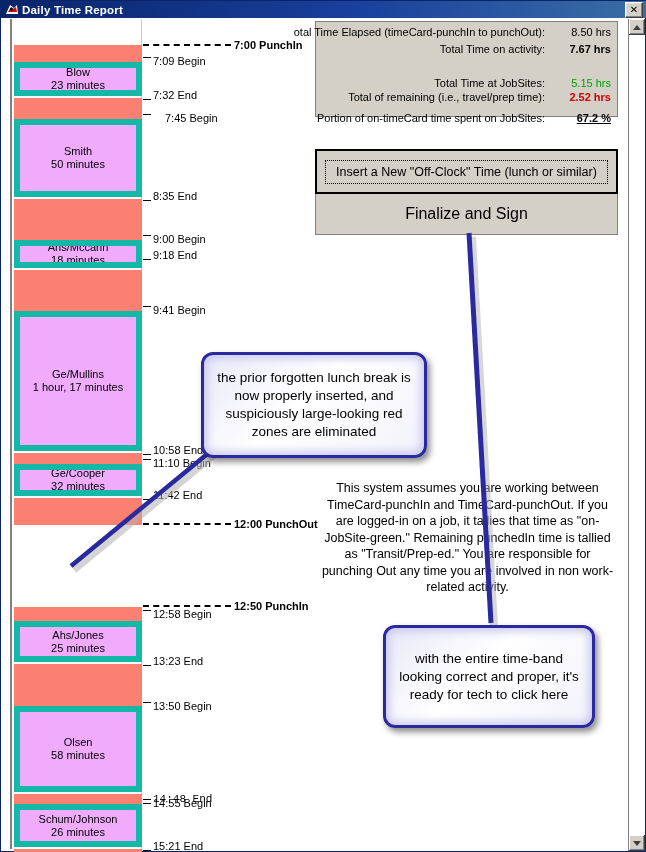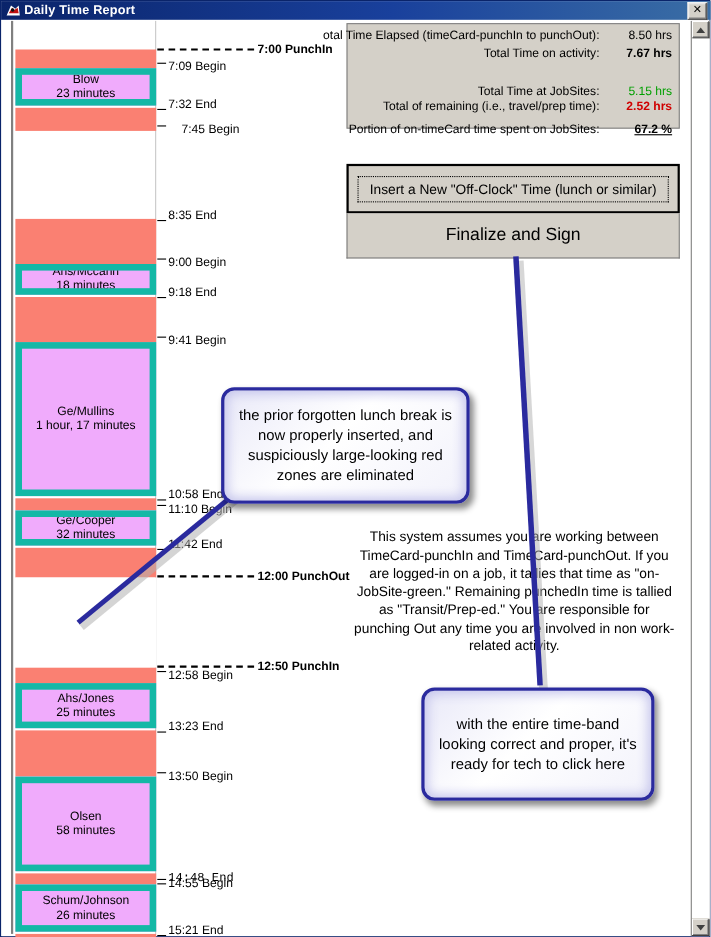--- a/index.html
+++ b/index.html
@@ -125,20 +125,24 @@
 
   <div class="client">
 
     <div class="band" id="band">
         <div class="seg red" style="top: 26px; height: 17px;"></div>
         <div class="seg green" style="top: 43px; height: 34px;">
           <div class="seg-name">Blow</div>
           <div class="seg-dur">23 minutes</div>
         </div>
         <div class="seg red" style="top: 79px; height: 21px;"></div>
+        <div class="seg green" style="top: 100px; height: 78px;">
+          <div class="seg-name">Smith</div>
+          <div class="seg-dur">50 minutes</div>
+        </div>
         <div class="seg red" style="top: 180px; height: 41px;"></div>
         <div class="seg green" style="top: 221px; height: 28px;">
           <div class="seg-name">Ahs/Mccann</div>
           <div class="seg-dur">18 minutes</div>
         </div>
         <div class="seg red" style="top: 251px; height: 41px;"></div>
         <div class="seg green" style="top: 292px; height: 140px;">
           <div class="seg-name">Ge/Mullins</div>
           <div class="seg-dur">1 hour, 17 minutes</div>
         </div>
@@ -181,21 +185,21 @@
           <span>7:45 Begin</span>
         </div>
         <div class="tick end" style="top: 171px;">
           <span class="dash"></span>
           <span>8:35 End</span>
         </div>
         <div class="tick" style="top: 214px;">
           <span class="dash"></span>
           <span>9:00 Begin</span>
         </div>
-        <div class="tick end" style="top: 241px; text-align: center;">
+        <div class="tick end" style="top: 230px; text-align: center;">
           <span class="dash"></span>
           <span>9:18 End</span>
         </div>
         <div class="tick" style="top: 285px;">
           <span class="dash"></span>
           <span>9:41 Begin</span>
         </div>
         <div class="tick end" style="top: 425px;">
           <span class="dash"></span>
           <span>10:58 End</span>

